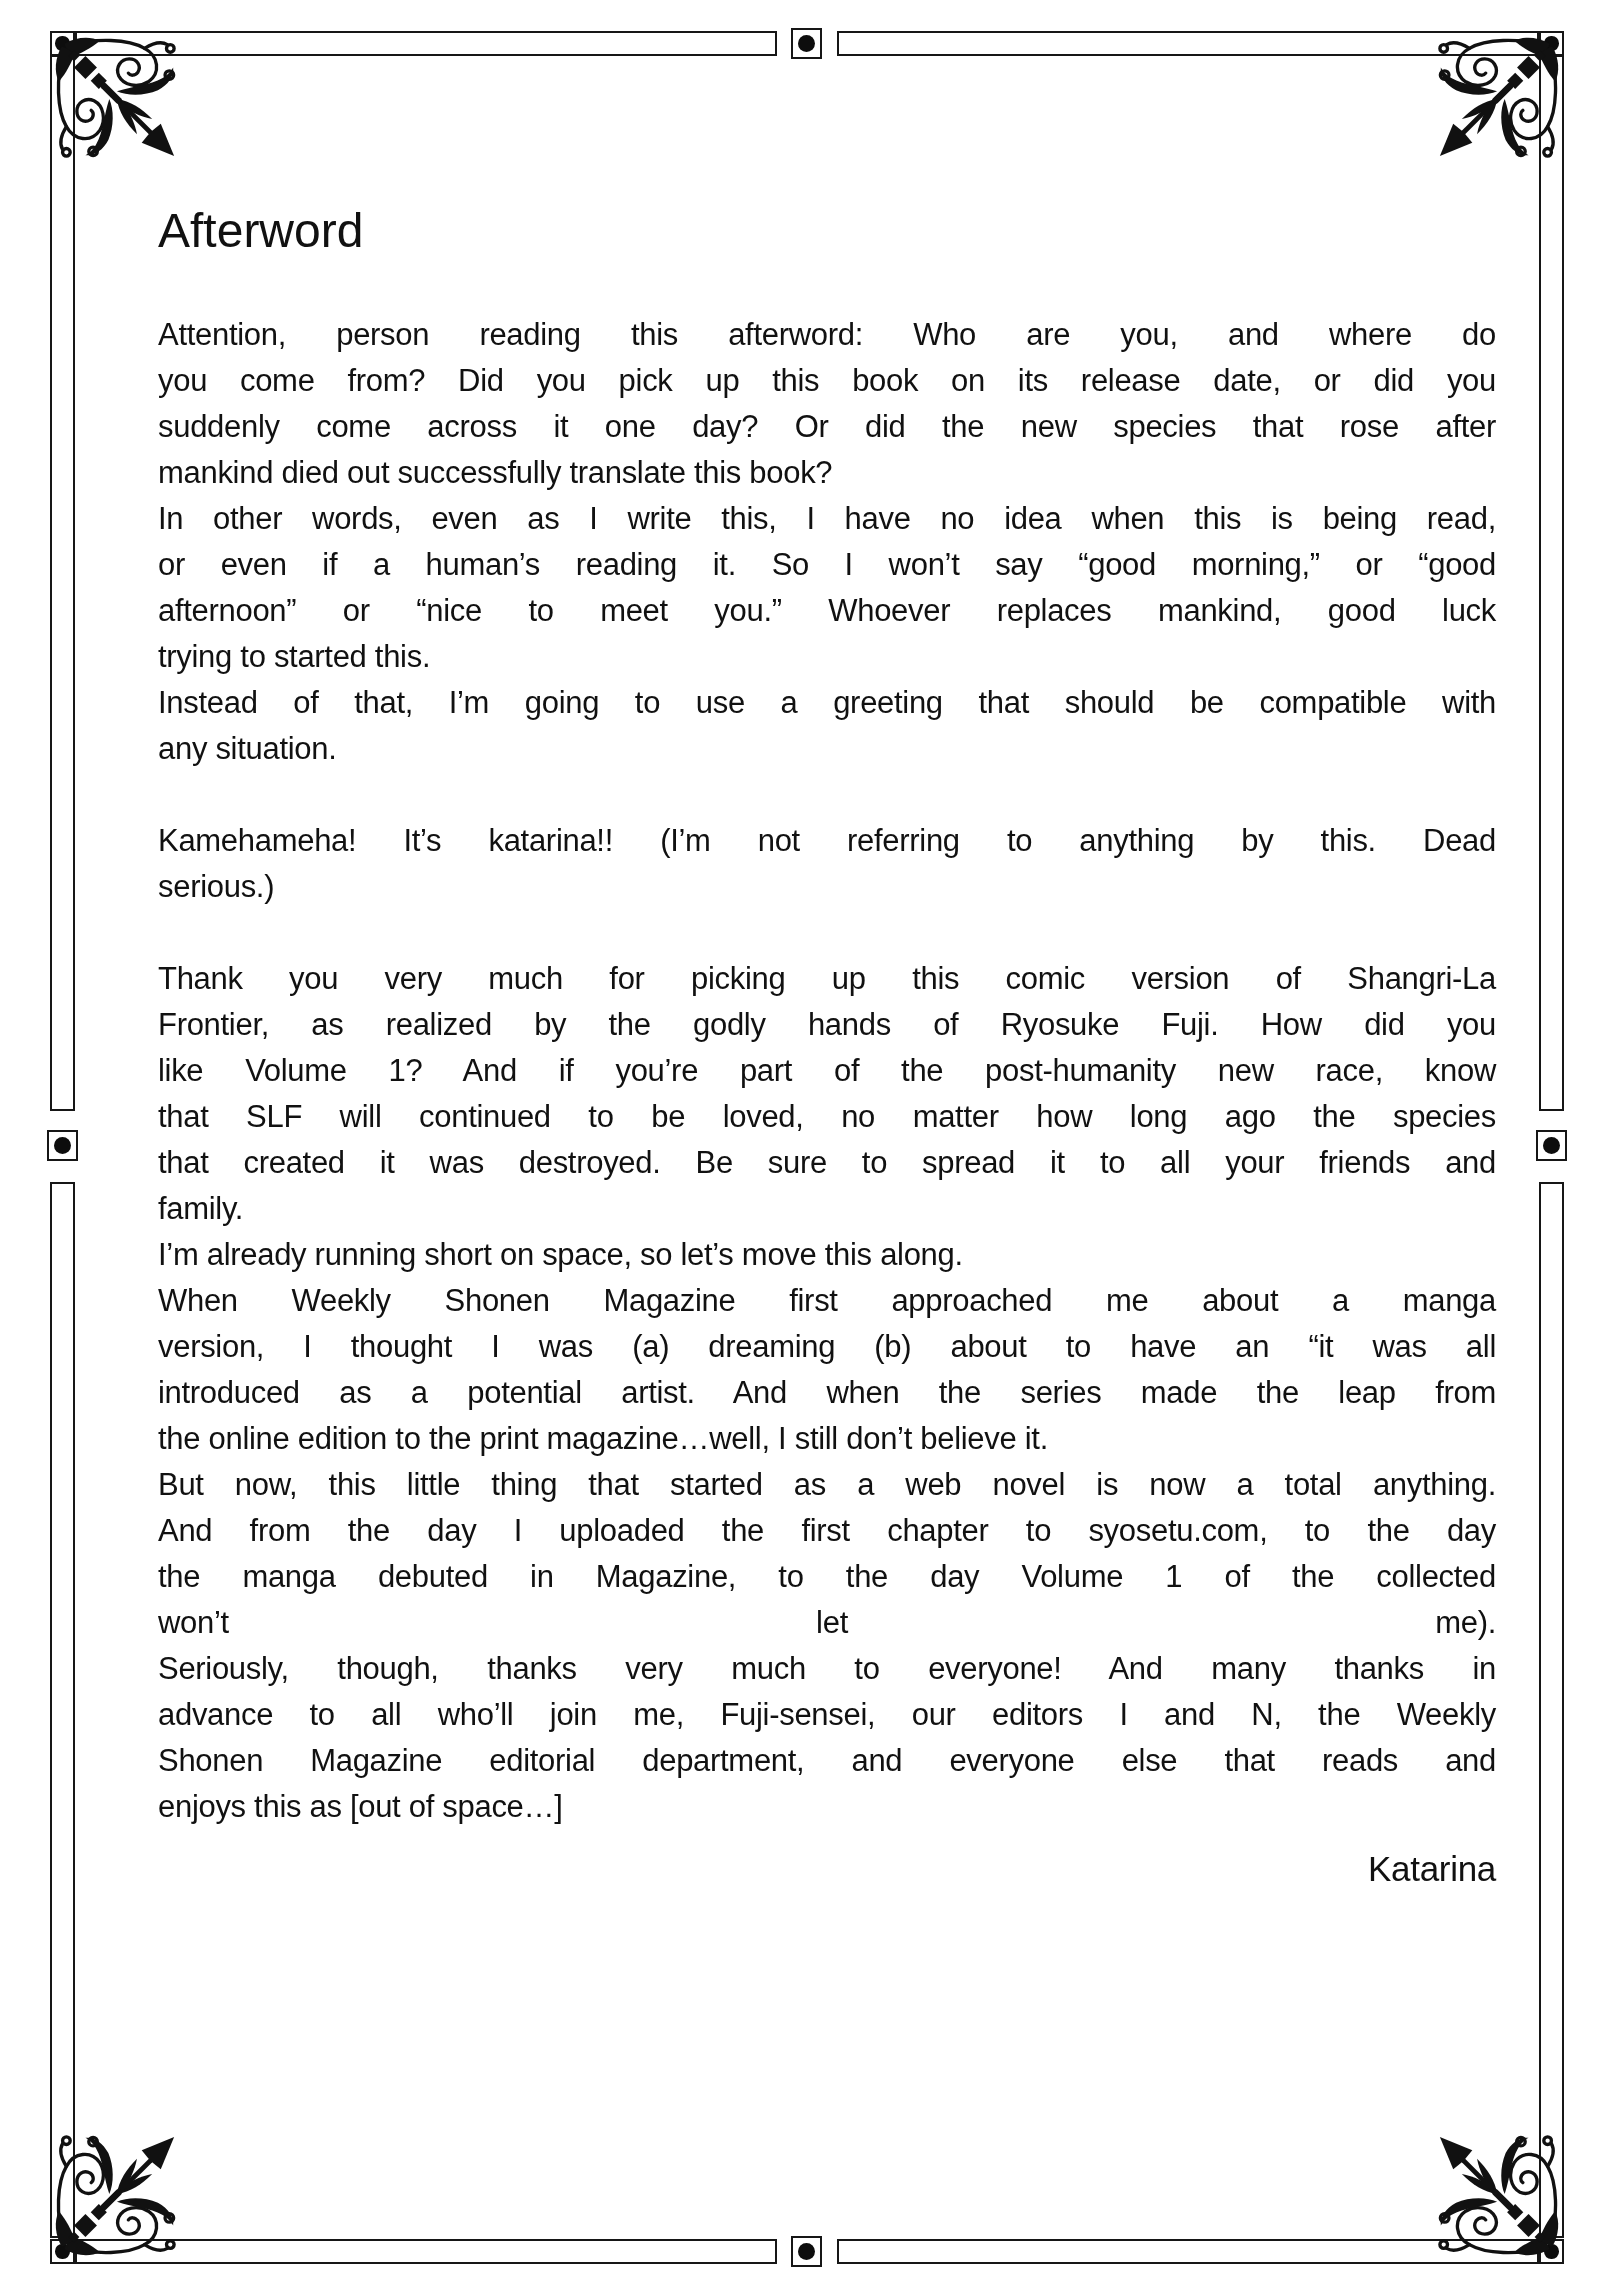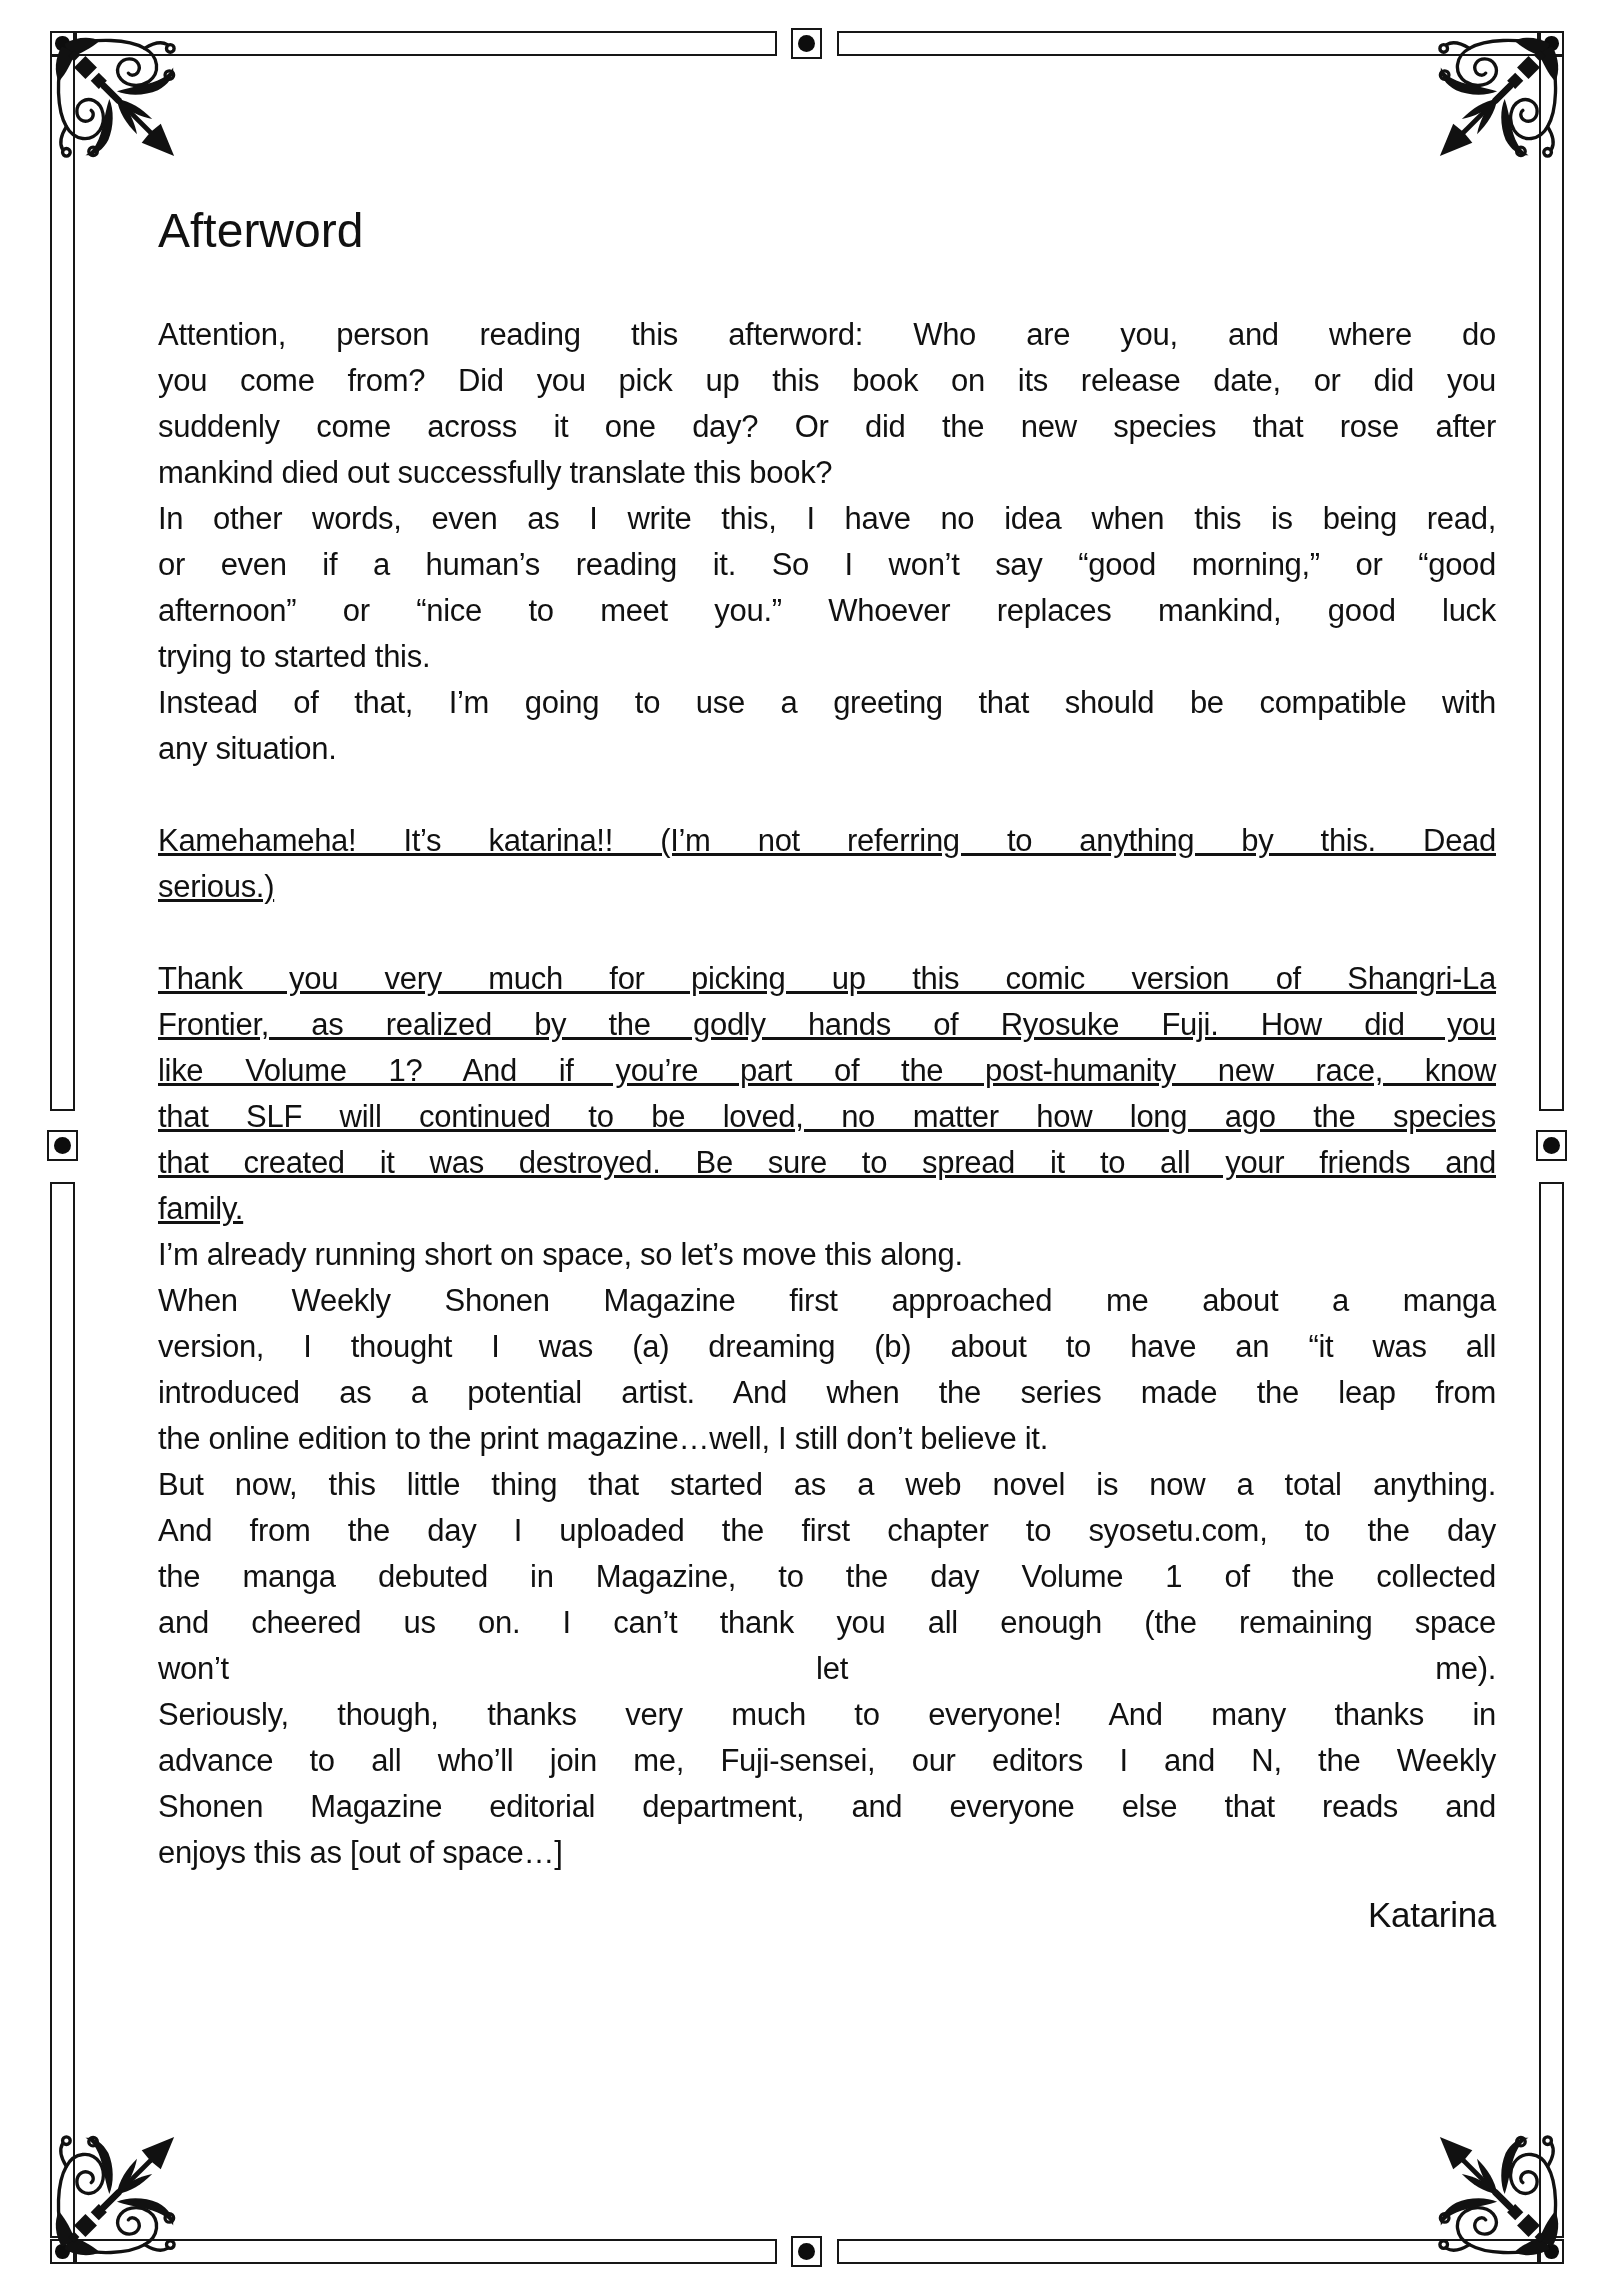--- a/index.html
+++ b/index.html
@@ -46,21 +46,21 @@
   .content{
     position:absolute;
     left:158px;top:205px;width:1338px;
   }
   .page-title{
     font-size:48px;line-height:52px;
     margin:0 0 55px 0;font-weight:400;
     letter-spacing:0;
   }
   .para{margin:0;}
-  .para.gap{margin-top:46px;text-decoration:underline;}
+  .para.gap{margin-top:46px;}
   .line{
     font-size:31px;
     line-height:46px;
     letter-spacing:-0.3px;
     text-align:justify;
     text-align-last:justify;
     text-justify:inter-word;
     white-space:normal;
   }
   .line.last{
@@ -195,21 +195,20 @@
       <div class="para">
         <div class="line">When Weekly Shonen Magazine first approached me about a manga</div>
         <div class="line">version, I thought I was (a) dreaming (b) about to have an “it was all</div>
         <div class="line">introduced as a potential artist. And when the series made the leap from</div>
         <div class="line last">the online edition to the print magazine…well, I still don’t believe it.</div>
       </div>
       <div class="para">
         <div class="line">But now, this little thing that started as a web novel is now a total anything.</div>
         <div class="line">And from the day I uploaded the first chapter to syosetu.com, to the day</div>
         <div class="line">the manga debuted in Magazine, to the day Volume 1 of the collected</div>
-        <div class="line">and cheered us on. I can’t thank you all enough (the remaining space</div>
         <div class="line">won’t let me).</div>
         <div class="line">Seriously, though, thanks very much to everyone! And many thanks in</div>
         <div class="line">advance to all who’ll join me, Fuji-sensei, our editors I and N, the Weekly</div>
         <div class="line">Shonen Magazine editorial department, and everyone else that reads and</div>
         <div class="line last">enjoys this as [out of space…]</div>
       </div>
     </div>
   <div class="signature">Katarina</div>
 </div>
 

